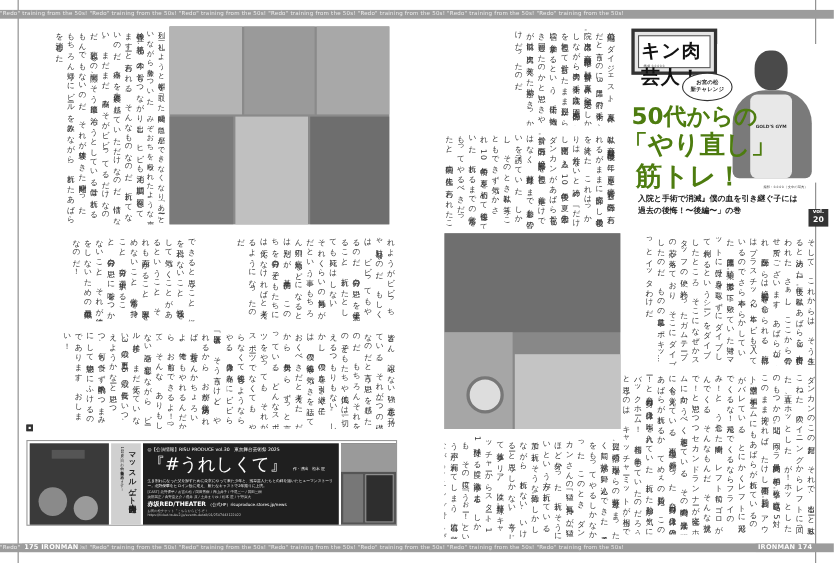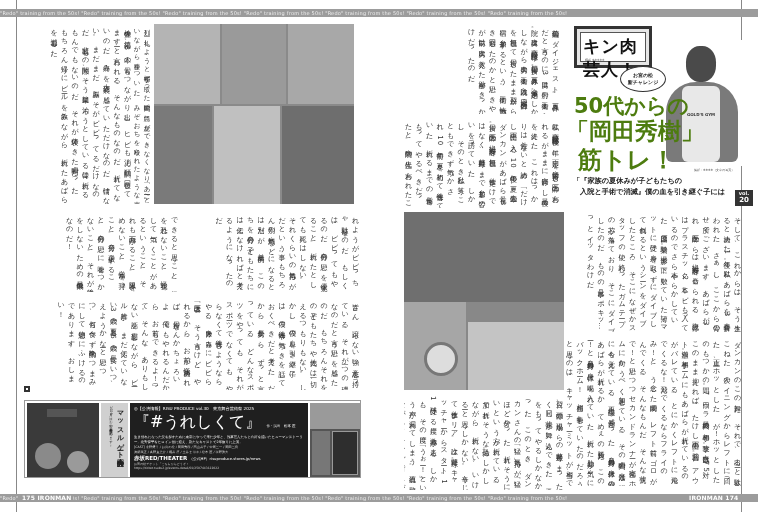--- a/index.html
+++ b/index.html
@@ -154,23 +154,23 @@
   </div>
 </div>
 <div class="credit" style="left:694px;top:168px;">撮影：※※※※（文中の写真）</div>
 
 <div class="bubble">
   <span>お宮の松</span><br>
   <span>新チャレンジ</span>
 </div>
 
 <div class="headline" style="left:574px;top:92px;font-size:21px;">50代からの</div>
-<div class="headline" style="left:566px;top:116px;font-size:23px;">「岡田秀樹」</div>
+<div class="headline" style="left:566px;top:116px;font-size:23px;">「やり直し」</div>
 <div class="headline" style="left:578px;top:144px;font-size:24px;">筋トレ！</div>
 
 <div class="subhead">
-  <div>「『家族の夏休みが子どもたちの</div>
   <div style="padding-left:7px;">入院と手術で消滅』僕の血を引き継ぐ子には</div>
+  <div style="padding-left:7px;">過去の後悔！〜後編〜」の巻</div>
 </div>
 <div class="vol-badge">
   <div>vol.</div>
   <div style="font-size:7px;">20</div>
 </div>
 
 </body></html>

